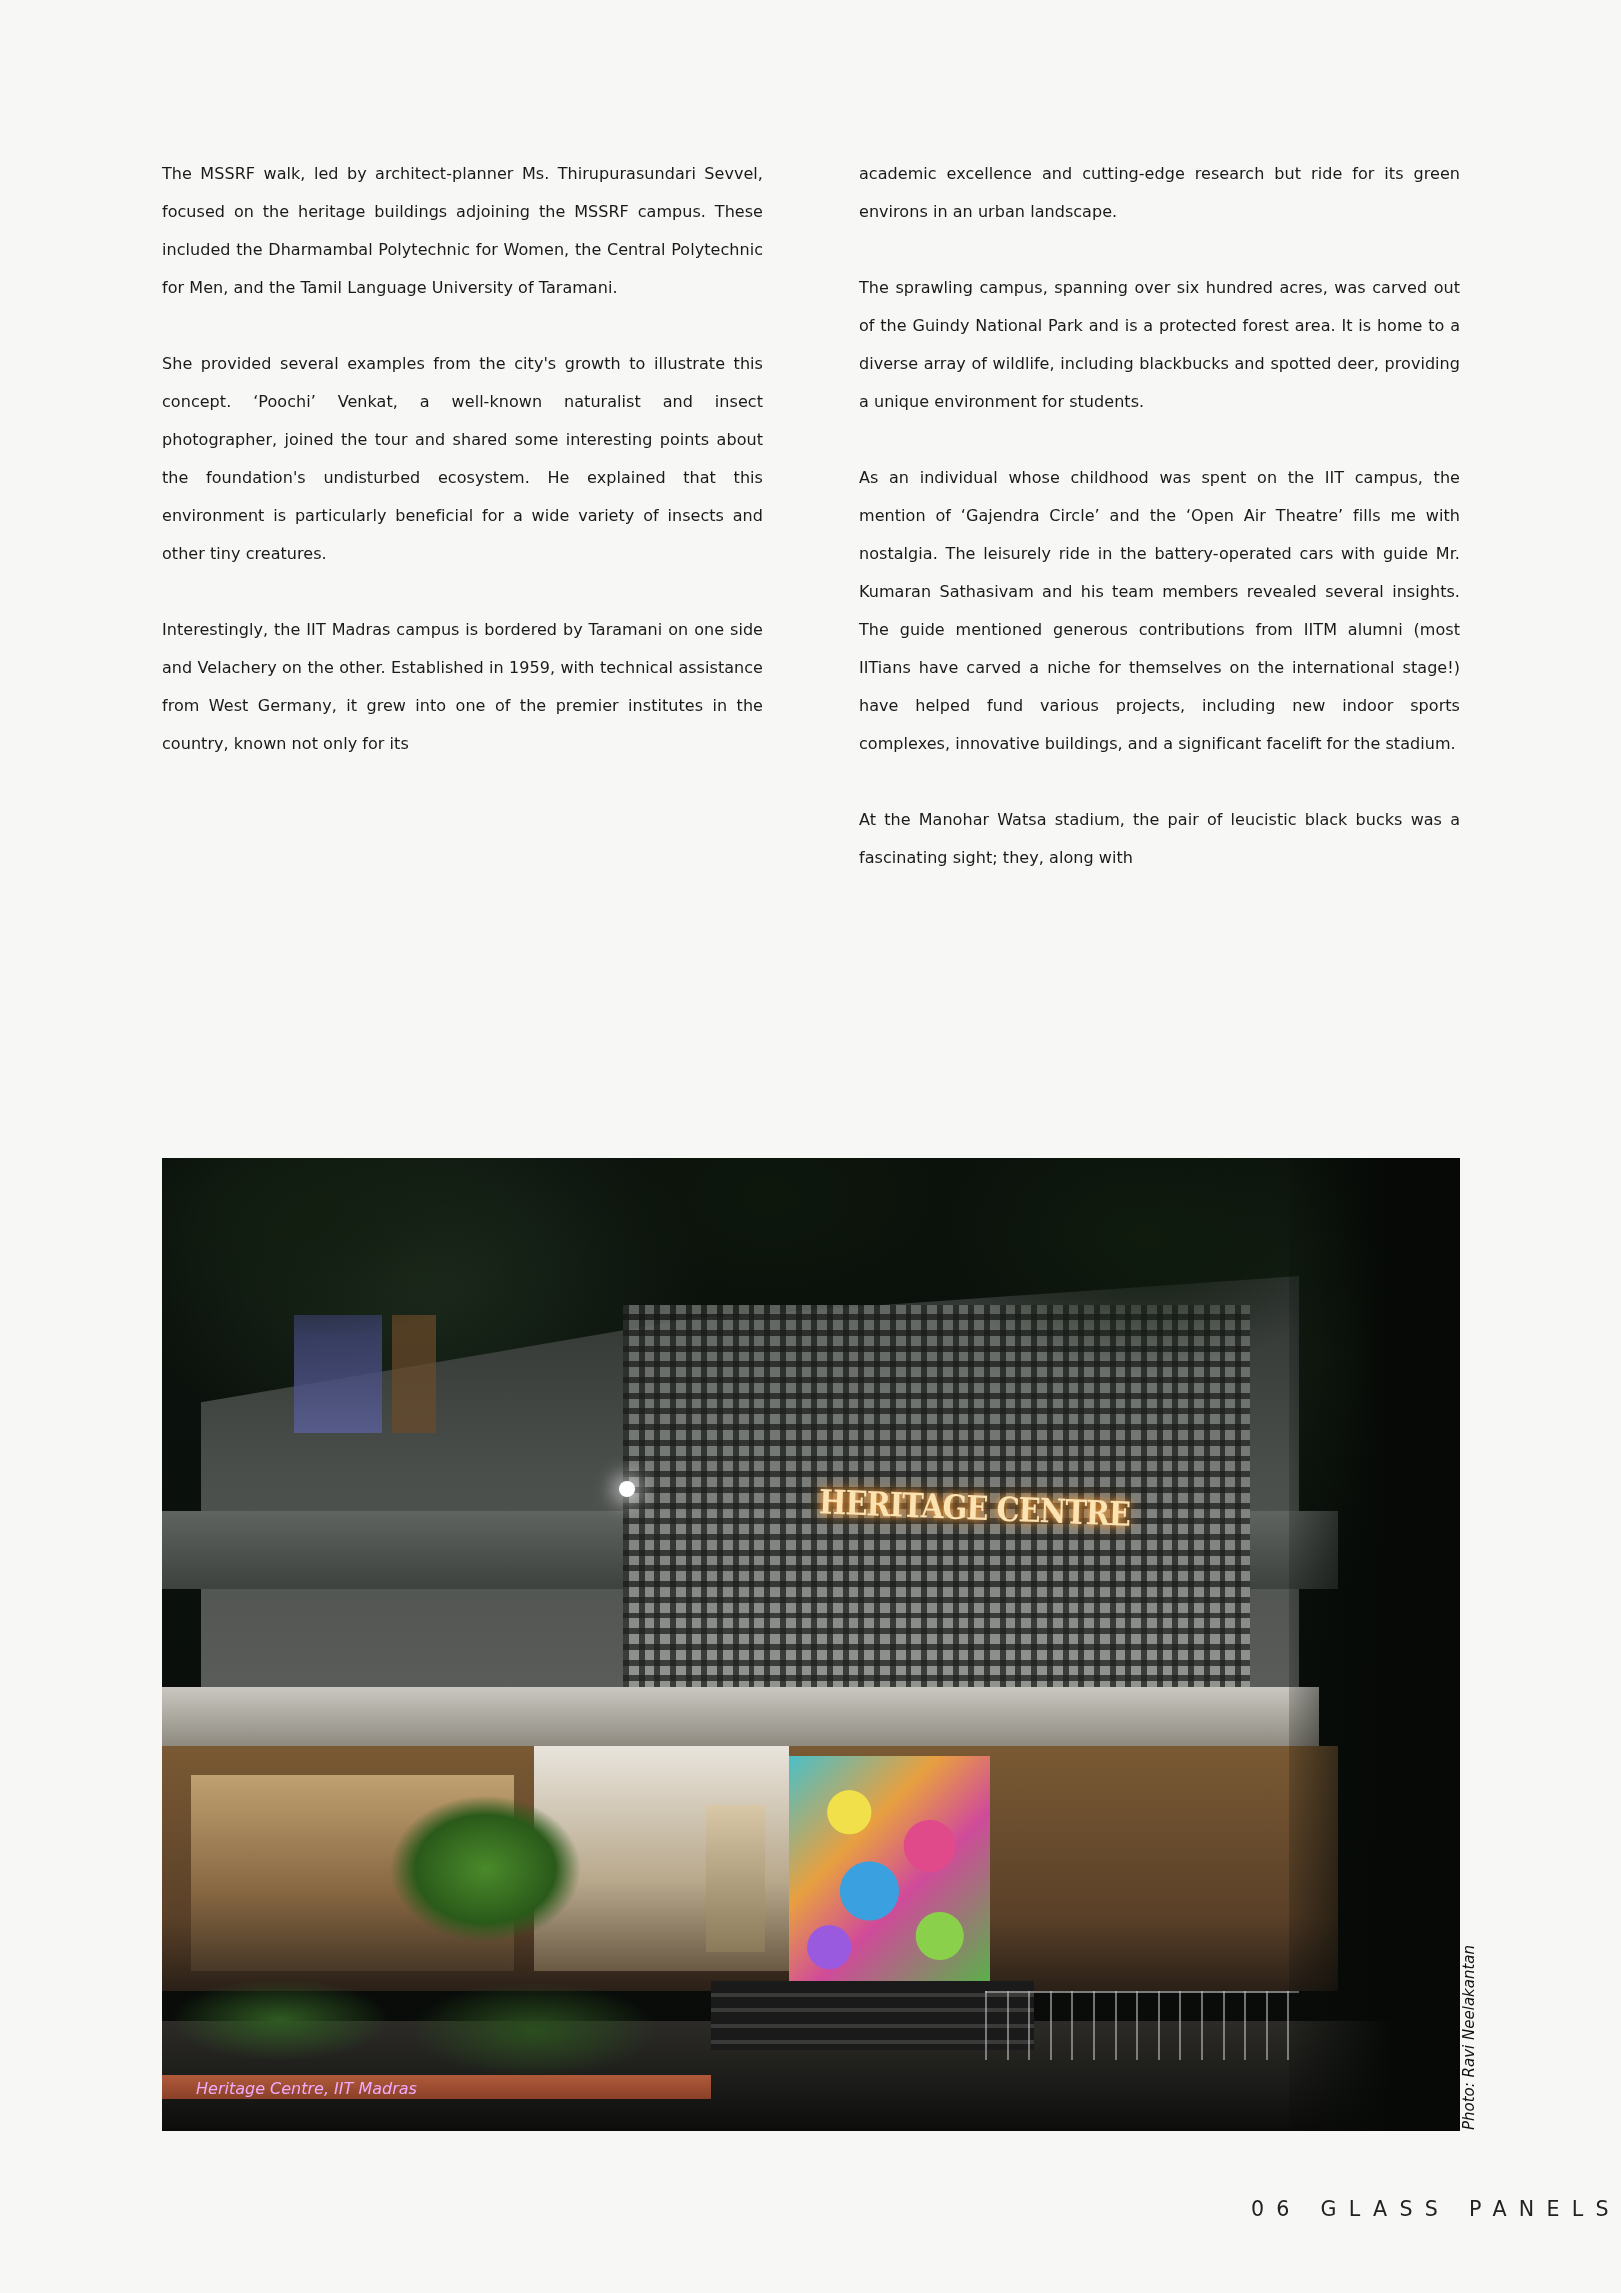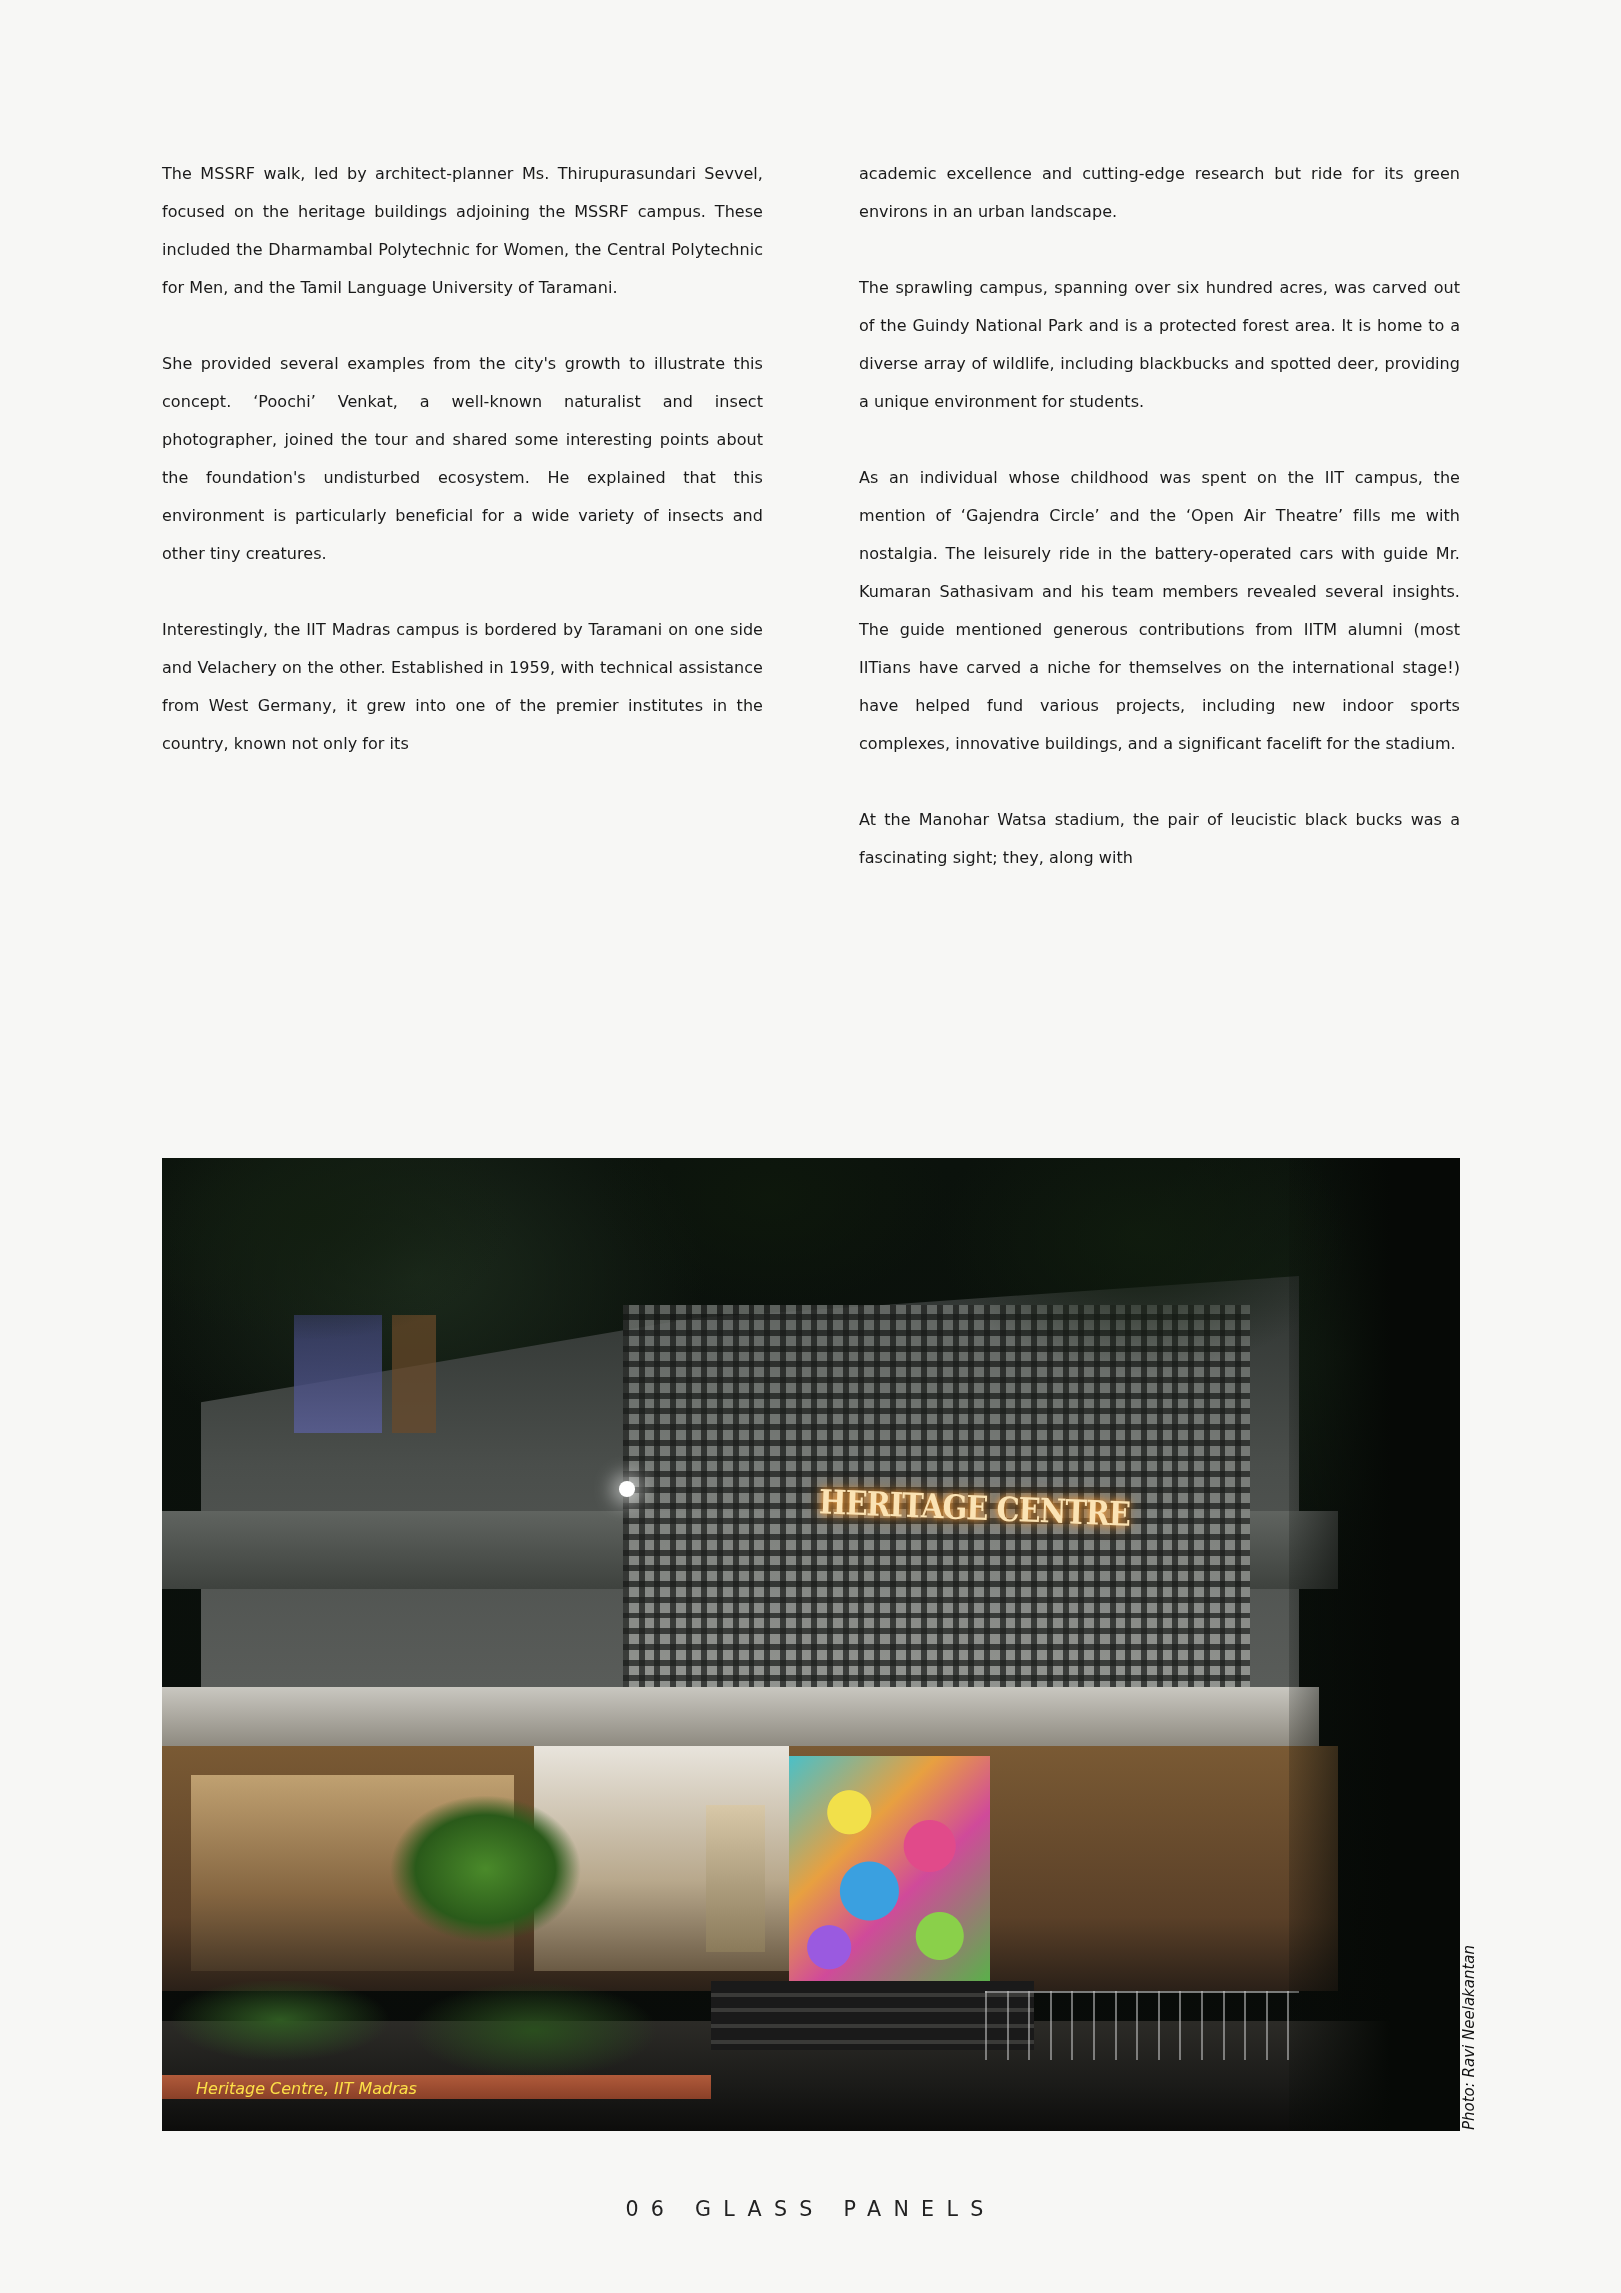--- a/index.html
+++ b/index.html
@@ -149,41 +149,41 @@
     background:
       radial-gradient(ellipse 294px 176px at 147px 59px, rgba(18,30,16,0.95) 0%, rgba(0,0,0,0) 70%),
       radial-gradient(ellipse 255px 157px at 608px 39px, rgba(14,24,12,0.9) 0%, rgba(0,0,0,0) 70%),
       radial-gradient(ellipse 294px 196px at 980px 78px, rgba(16,28,14,0.9) 0%, rgba(0,0,0,0) 70%);
   }
   .caption {
     left: 34px; top: 921px;
     font-family: "DejaVu Sans", sans-serif;
     font-style: italic;
     font-size: 16px;
-    color: #fde047;
+    color: #f0abfc;
     white-space: nowrap;
   }
 
   #photo-credit {
     position: absolute;
     left: 1460px; top: 2130px;
     transform-origin: 0 0;
     transform: rotate(-90deg);
     font-style: italic;
     font-size: 15px;
     color: #111;
     white-space: nowrap;
     line-height: 19.6px;
   }
 
   #footer {
     position: absolute;
     left: 0; width: 1621px;
     top: 2197px;
-    text-align: center;
+    text-align: right;
     font-family: "DejaVu Sans", sans-serif;
     font-size: 20.6px;
     letter-spacing: 12.3px;
     color: #222;
   }
 </style>
 </head>
 <body>
 
 <div id="col-left" class="col">

